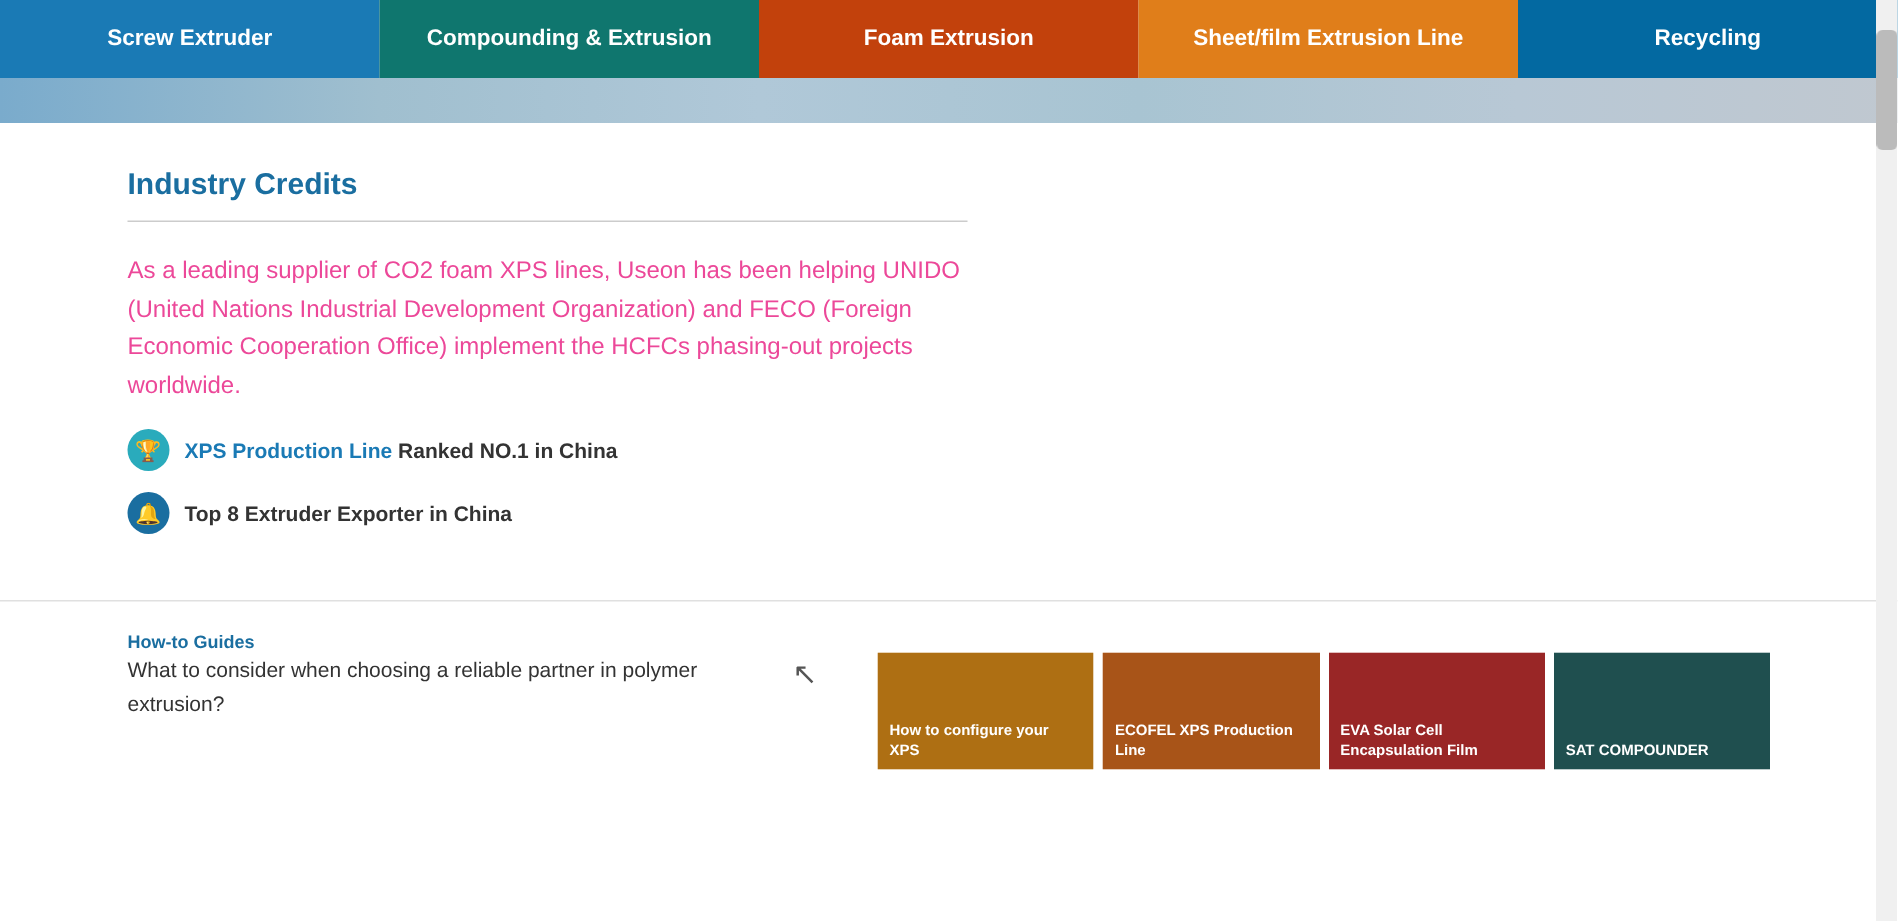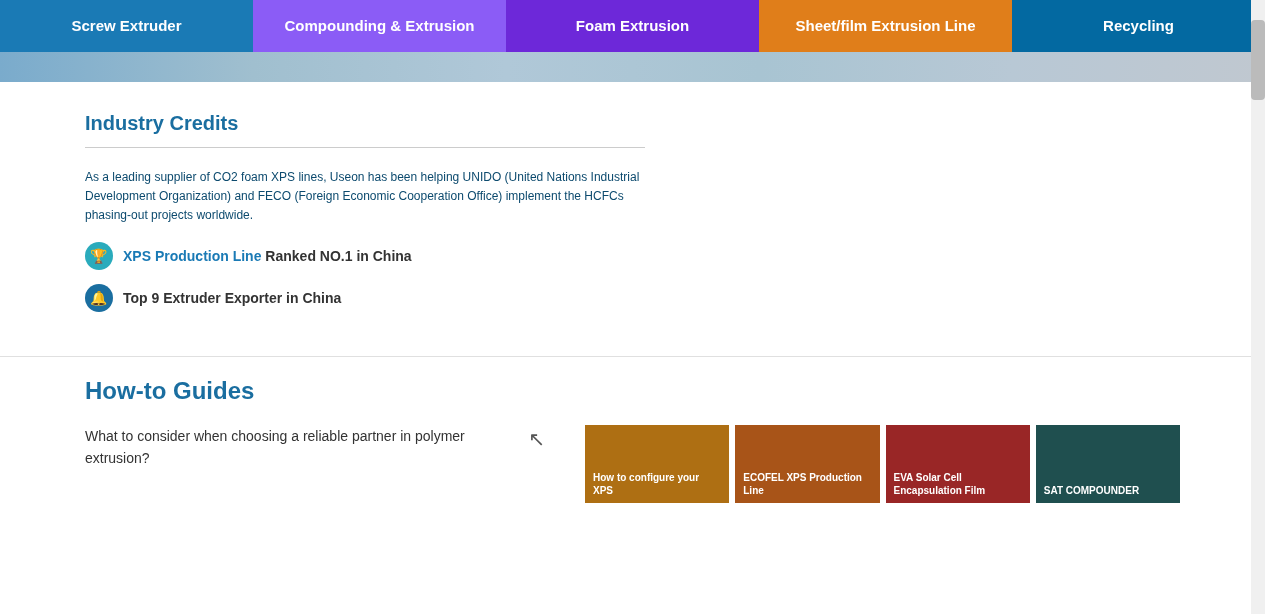--- a/index.html
+++ b/index.html
@@ -18,22 +18,22 @@
       padding: 0 20px;
       font-size: 15px;
       font-weight: bold;
       color: #fff;
       text-align: center;
       cursor: pointer;
       flex: 1;
       line-height: 1.2;
     }
     .nav-tab.blue { background: #1a7ab5; }
-    .nav-tab.orange { background: #8b5cf6; }
-    .nav-tab.light-blue { background: #6d28d9; }
+    .nav-tab.orange { background: #0f766e; }
+    .nav-tab.light-blue { background: #c2410c; }
     .nav-tab.dark-orange { background: #e07e1a; }
     .nav-tab.green { background: #0369a1; }
 
     
     .hero-bar {
       height: 30px;
       background: linear-gradient(to right, #7aabcc, #a0bfcf, #b0c8d8, #a8c4d2, #b8c8d5, #c0c8d0);
     }
 
     
@@ -61,22 +61,22 @@
       margin-bottom: 12px;
     }
 
     .divider {
       border: none;
       border-top: 1px solid #ccc;
       margin-bottom: 20px;
     }
 
     .body-text {
-      font-size: 12px;
-      color: #0c4a6e;
+      font-size: 16px;
+      color: #ec4899;
       line-height: 1.6;
       margin-bottom: 16px;
     }
 
     .badge-item {
       display: flex;
       align-items: center;
       gap: 10px;
       margin-bottom: 14px;
     }
@@ -155,23 +155,22 @@
     }
 
     
     .guides-section {
       padding: 20px 85px 10px;
       border-top: 1px solid #e0e0e0;
     }
 
     .guides-title {
       color: #1a6ea0;
-      font-size: 24px;
-      font-weight: bold;
-      margin-bottom: 20px;
+      font-size: 12px;
+      font-weight: bold;
     }
 
     .guides-content {
       display: flex;
       gap: 40px;
     }
 
     .guides-text {
       flex: 1;
       max-width: 460px;
@@ -287,21 +286,21 @@
 
     <div class="badge-item">
       <div class="badge-icon teal">🏆</div>
       <span class="badge-text">
         <a class="badge-link">XPS Production Line</a><span> Ranked NO.1 in China</span>
       </span>
     </div>
 
     <div class="badge-item">
       <div class="badge-icon blue-dark">🔔</div>
-      <span class="badge-text">Top 9 Extruder Exporter in China</span>
+      <span class="badge-text">Top 8 Extruder Exporter in China</span>
     </div>
   </div>
 
 
 </div>
 
 <div class="guides-section">
   <h2 class="guides-title">How-to Guides</h2>
 
   <div class="guides-content">

